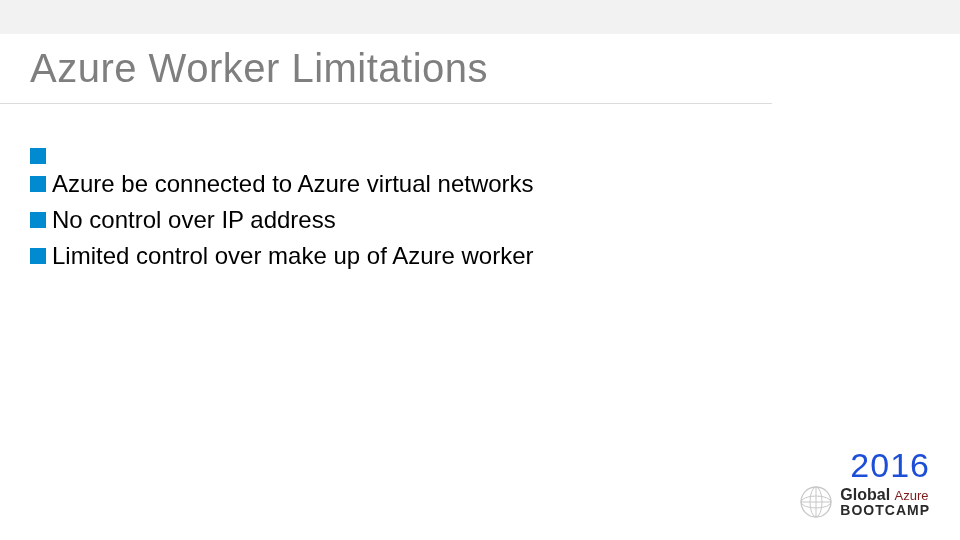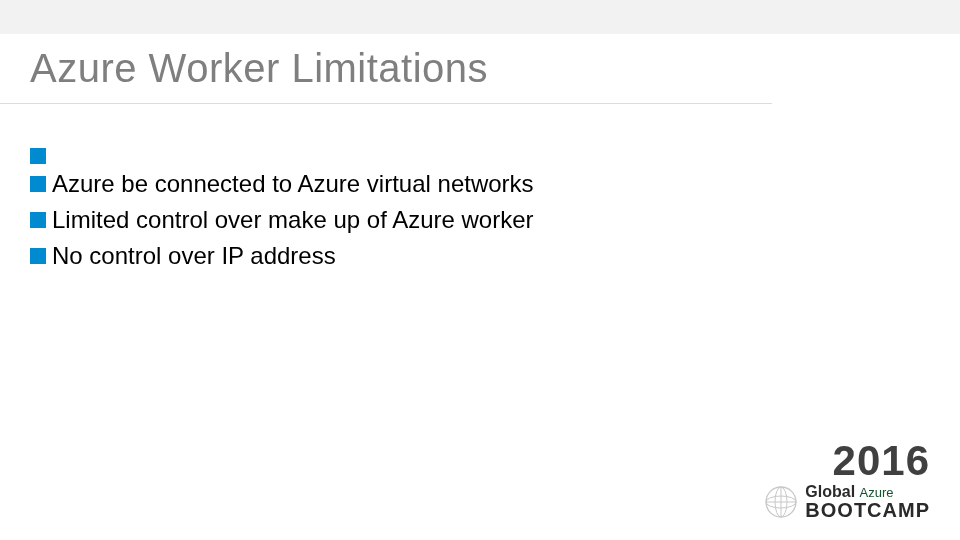--- a/index.html
+++ b/index.html
@@ -7,26 +7,26 @@
   .slide { width: 960px; height: 540px; position: relative; background: #ffffff; }
   .top-bar { position: absolute; top: 0; left: 0; width: 960px; height: 34px; background: #f2f2f2; }
   .title-band { position: absolute; top: 34px; left: 0; width: 772px; height: 70px; background: #ffffff; border-bottom: 1px solid #dcdcdc; display: flex; align-items: center; padding-left: 30px; }
   .slide-title { font-size: 40px; font-weight: 300; color: #7f7f7f; letter-spacing: 0.5px; }
   .content { position: absolute; top: 140px; left: 30px; }
   .bullet-item { display: flex; align-items: flex-start; margin-bottom: 4px; }
   .bullet-icon { width: 16px; height: 16px; background: #008bd0; flex-shrink: 0; margin-top: 8px; margin-right: 6px; }
   .bullet-text { font-size: 24px; font-weight: 400; color: #000000; line-height: 32px; font-family: "Segoe UI", Arial, sans-serif; }
 
   .footer-logo { position: absolute; right: 30px; bottom: 20px; text-align: right; }
-  .logo-year { font-size: 42px; font-weight: 700; color: #404040; line-height: 1; letter-spacing: 1px; }
+  .logo-year { font-size: 34px; font-weight: 400; color: #1d4ed8; line-height: 1; letter-spacing: 1px; }
   .logo-row { display: flex; align-items: center; justify-content: flex-end; gap: 6px; margin-top: 2px; }
   .logo-text-stack { text-align: left; line-height: 1; }
   .logo-global { font-size: 16px; color: #2a2a2a; font-weight: 700; }
-  .logo-azure { font-size: 13px; color: #14532d; font-weight: 400; }
-  .logo-bootcamp { font-size: 20px; color: #2a2a2a; font-weight: 800; letter-spacing: 1px; font-family: Arial, sans-serif; }
+  .logo-azure { font-size: 13px; color: #7f1d1d; font-weight: 400; }
+  .logo-bootcamp { font-size: 14px; color: #2a2a2a; font-weight: 800; letter-spacing: 1px; font-family: Arial, sans-serif; }
   .globe { width: 36px; height: 36px; opacity: 0.55; }
 </style>
 </head>
 <body>
 
 <div class="slide">
   <div class="top-bar"></div>
 
   <div class="title-band">
     <h1 class="slide-title">Azure Worker Limitations</h1>
@@ -35,25 +35,25 @@
   <div class="content">
     <div class="bullet-item">
       <span class="bullet-icon"></span>
     </div>
     <div class="bullet-item">
       <span class="bullet-icon"></span>
       <span class="bullet-text">Azure be connected to Azure virtual networks</span>
     </div>
     <div class="bullet-item">
       <span class="bullet-icon"></span>
-      <span class="bullet-text">Limited control over make up of Azure worker</span>
+      <span class="bullet-text">No control over IP address</span>
     </div>
     <div class="bullet-item">
       <span class="bullet-icon"></span>
-      <span class="bullet-text">No control over IP address</span>
+      <span class="bullet-text">Limited control over make up of Azure worker</span>
     </div>
   </div>
 
   <div class="footer-logo">
     <div class="logo-year">2016</div>
     <div class="logo-row">
       <span class="globe">
         <svg viewBox="0 0 36 36" width="36" height="36">
           <circle cx="18" cy="18" r="15" fill="none" stroke="#9a9a9a" stroke-width="1.3"></circle>
           <ellipse cx="18" cy="18" rx="15" ry="6" fill="none" stroke="#9a9a9a" stroke-width="1"></ellipse>

